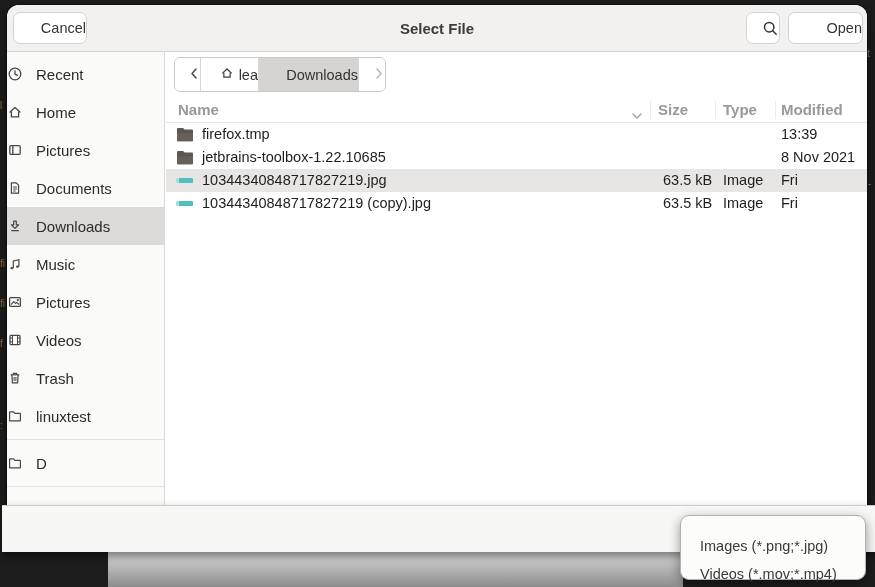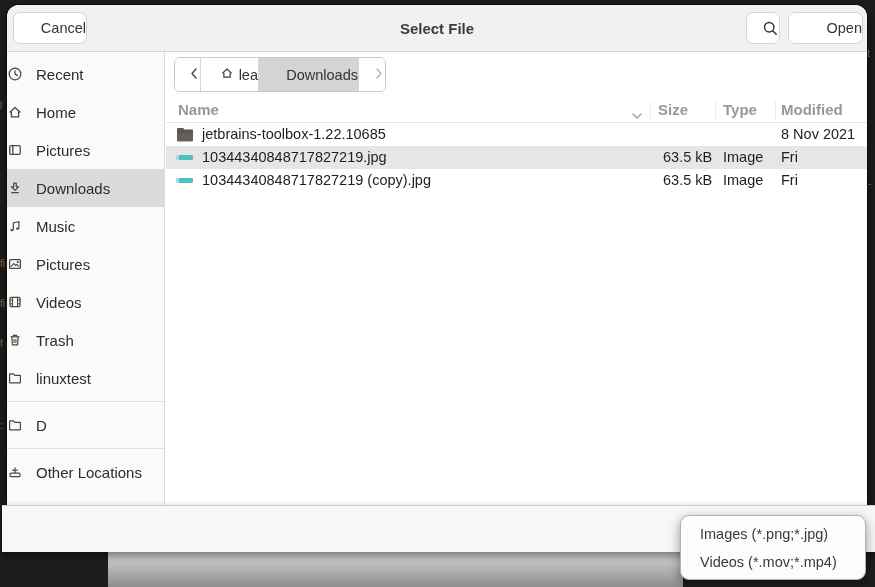--- a/index.html
+++ b/index.html
@@ -127,21 +127,21 @@
   .thumb {
     position:absolute; left:10px; top:9px; width:17px; height:5px;
     border-radius:1px;
     background:linear-gradient(90deg,#abdcdc 0 3px,#4fbfc2 3px);
   }
 
   
   .filter-popup {
     position:absolute; left:680px; top:515px; width:186px; height:65px;
     background:#fcfcfb; border:1px solid #b3b1af; border-radius:9px;
-    box-shadow:0 4px 12px rgba(0,0,0,.4); z-index:30; padding-top:4px;
+    box-shadow:0 4px 12px rgba(0,0,0,.4); z-index:30; padding-top:16px;
   }
   .filter-item {
     height:28px; line-height:28px; padding-left:19px;
     font-size:14.5px; color:#3a3a3a; white-space:nowrap; cursor:default;
   }
 </style>
 </head>
 <body>
 
 <span class="frag" style="left:0; top:100px;">l</span>
@@ -192,20 +192,31 @@
       <span class="slabel">Home</span>
     </div>
     <div class="side-item">
       <span class="sicon">
           <svg width="16" height="16" viewBox="0 0 16 16">
             <rect x="2.8" y="3.6" width="10.4" height="8.8" rx="1.2" fill="none" stroke="#474747" stroke-width="1.3"></rect>
             <line x1="5.8" y1="4" x2="5.8" y2="12" stroke="#474747" stroke-width="1.3"></line>
           </svg>
         </span>
       <span class="slabel">Pictures</span>
+    </div>
+    <div class="side-item">
+      <span class="sicon">
+          <svg width="16" height="16" viewBox="0 0 16 16">
+            <path d="M4.4 2.8h4.9l2.3 2.3v8.1H4.4z" fill="none" stroke="#474747" stroke-width="1.2" stroke-linejoin="round"></path>
+            <line x1="6.1" y1="7" x2="9.9" y2="7" stroke="#474747" stroke-width="1.1"></line>
+            <line x1="6.1" y1="9" x2="9.9" y2="9" stroke="#474747" stroke-width="1.1"></line>
+            <line x1="6.1" y1="11" x2="8.6" y2="11" stroke="#474747" stroke-width="1.1"></line>
+          </svg>
+        </span>
+      <span class="slabel">Documents</span>
     </div>
     <div class="side-item selected">
       <span class="sicon">
           <svg width="16" height="16" viewBox="0 0 16 16">
             <path d="M6.7 3.2h2.6v3.6h2.3L8 10.4 4.4 6.8h2.3z" fill="none" stroke="#474747" stroke-width="1.2" stroke-linejoin="round"></path>
             <line x1="4.2" y1="12.7" x2="11.8" y2="12.7" stroke="#474747" stroke-width="1.2"></line>
           </svg>
         </span>
       <span class="slabel">Downloads</span>
     </div>
@@ -313,20 +324,30 @@
       <span class="col-sep cs1"></span>
       <span class="col-label ch-size">Size</span>
       <span class="col-sep cs2"></span>
       <span class="col-label ch-type">Type</span>
       <span class="col-sep cs3"></span>
       <span class="col-label ch-mod">Modified</span>
     </div>
 
     <div class="rows">
 
+      <div class="frow">
+        <span class="ric"><svg width="18" height="15" viewBox="0 0 18 15">
+              <path d="M1 13.2V2c0-.6.5-1.1 1.1-1.1h5l1.5 1.7h7.3c.6 0 1.1.5 1.1 1.1v9.5c0 .6-.5 1.1-1.1 1.1H2.1c-.6 0-1.1-.5-1.1-1.1z" fill="#5b5753"></path>
+              <path d="M1 6.4h16v6.8c0 .6-.5 1.1-1.1 1.1H2.1c-.6 0-1.1-.5-1.1-1.1z" fill="#676058"></path>
+            </svg></span>
+        <span class="fcell c-name">firefox.tmp</span>
+        <span class="fcell c-size"></span>
+        <span class="fcell c-type"></span>
+        <span class="fcell c-mod">13:39</span>
+      </div>
 
       <div class="frow">
         <span class="ric"><svg width="18" height="15" viewBox="0 0 18 15">
               <path d="M1 13.2V2c0-.6.5-1.1 1.1-1.1h5l1.5 1.7h7.3c.6 0 1.1.5 1.1 1.1v9.5c0 .6-.5 1.1-1.1 1.1H2.1c-.6 0-1.1-.5-1.1-1.1z" fill="#5b5753"></path>
               <path d="M1 6.4h16v6.8c0 .6-.5 1.1-1.1 1.1H2.1c-.6 0-1.1-.5-1.1-1.1z" fill="#676058"></path>
             </svg></span>
         <span class="fcell c-name">jetbrains-toolbox-1.22.10685</span>
         <span class="fcell c-size"></span>
         <span class="fcell c-type"></span>
         <span class="fcell c-mod">8 Nov 2021</span>

